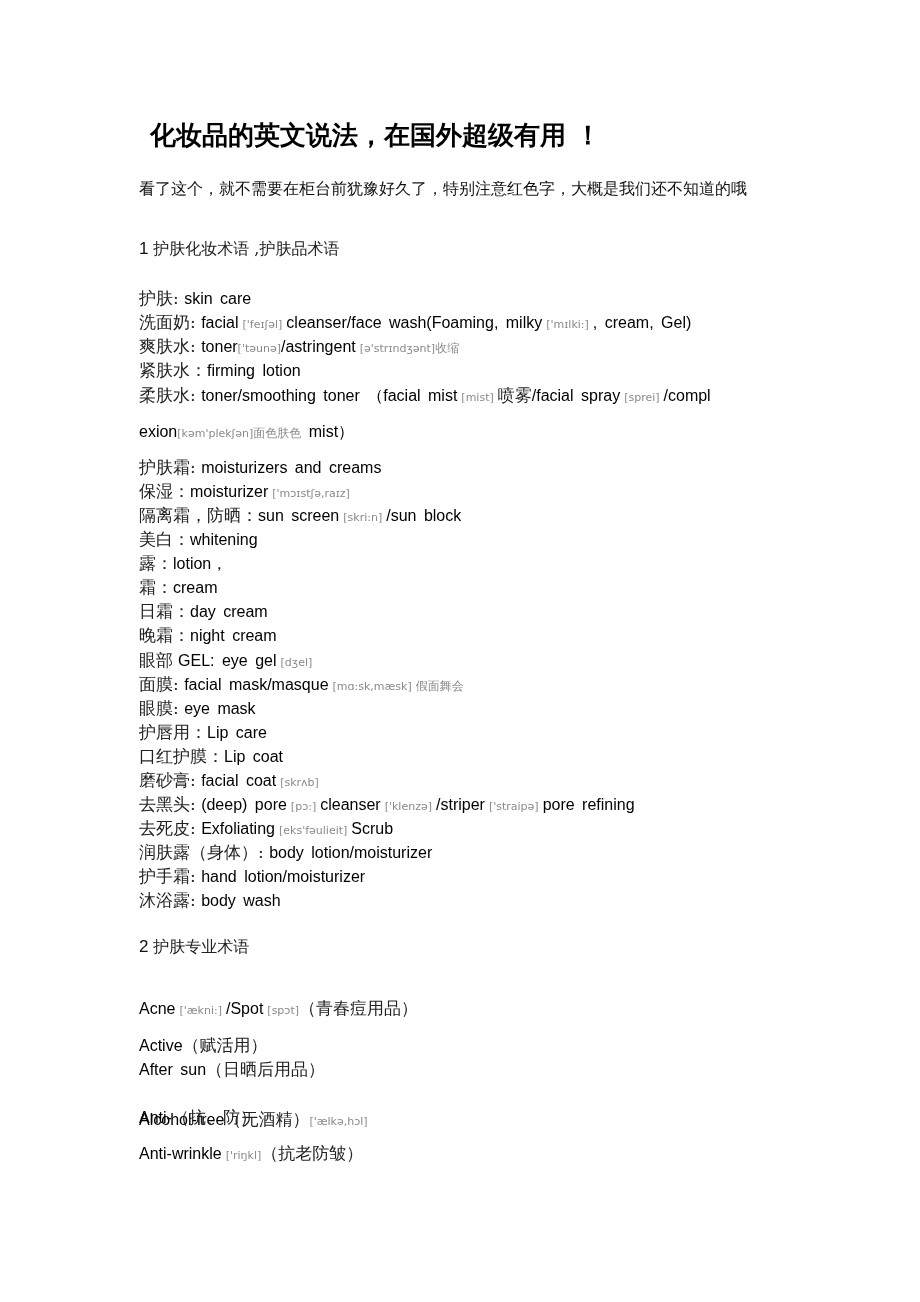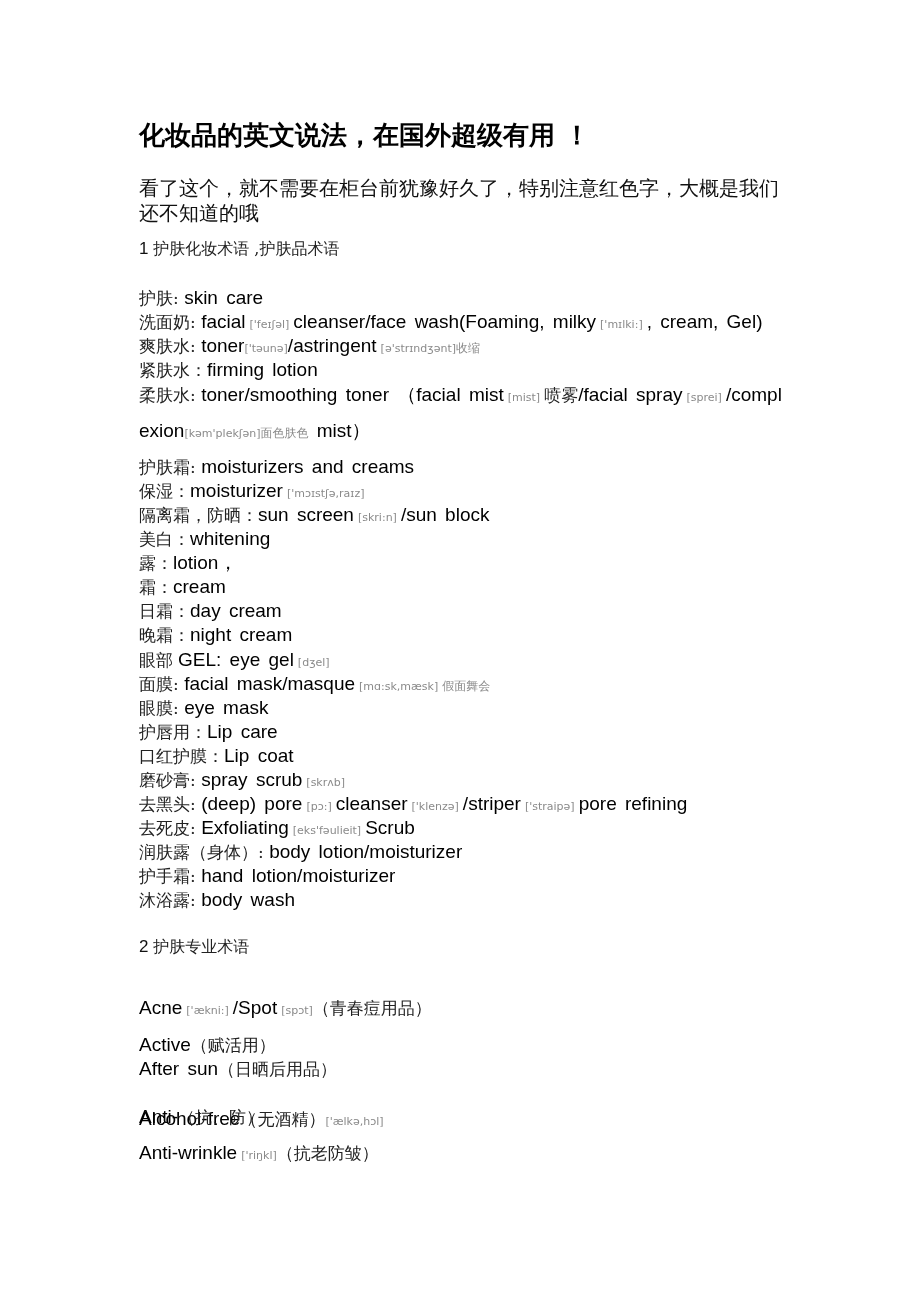--- a/index.html
+++ b/index.html
@@ -16,34 +16,34 @@
       color: #000000;
     }
     .page {
       position: absolute;
       left: 139px;
       top: 0;
       width: 700px;
     }
     .title {
       position: absolute;
-      left: 0;
+      left: 11px;
       top: 118px;
       font-size: 26px;
       font-weight: bold;
       letter-spacing: 0px;
       white-space: nowrap;
       font-family: "DejaVu Sans", sans-serif;
     }
     .intro {
       position: absolute;
       left: 0;
       top: 176px;
       width: 650px;
-      font-size: 20px;
+      font-size: 16px;
       line-height: 25px;
       color: #111;
       font-family: "DejaVu Serif", serif;
     }
     .section {
       position: absolute;
       left: 0;
       font-size: 17px;
       white-space: nowrap;
       color: #111;
@@ -59,21 +59,21 @@
       white-space: nowrap;
       line-height: 22px;
     }
     .zh {
       font-family: "DejaVu Serif", serif;
       font-size: 17px;
       color: #222;
     }
     .en {
       font-family: "Liberation Sans", sans-serif;
-      font-size: 19px;
+      font-size: 16px;
       color: #000;
       word-spacing: 3px;
     }
     .ph {
       font-family: "DejaVu Sans", sans-serif;
       font-size: 11px;
       color: #8a8a8a;
       margin: 16px 4px;
     }
     .ph.tight { margin: 0; }
@@ -167,21 +167,21 @@
 
   <div class="line" style="top:721px;">
     <span class="zh">护唇用：</span><span class="en">Lip care</span>
   </div>
 
   <div class="line" style="top:745px;">
     <span class="zh">口红护膜：</span><span class="en">Lip coat</span>
   </div>
 
   <div class="line" style="top:769px;">
-    <span class="zh">磨砂膏: </span><span class="en">spray scrub</span><span class="ph">[skrʌb]</span>
+    <span class="zh">磨砂膏: </span><span class="en">facial coat</span><span class="ph">[skrʌb]</span>
   </div>
 
   <div class="line" style="top:793px;">
     <span class="zh">去黑头: </span><span class="en">(deep) pore</span><span class="ph">[pɔ:]</span><span class="en">cleanser</span><span class="ph">['klenzə]</span><span class="en">/striper</span><span class="ph">['straipə]</span><span class="en">pore refining</span>
   </div>
 
   <div class="line" style="top:817px;">
     <span class="zh">去死皮: </span><span class="en">Exfoliating</span><span class="ph">[eks'fəulieit]</span><span class="en">Scrub</span>
   </div>
 

